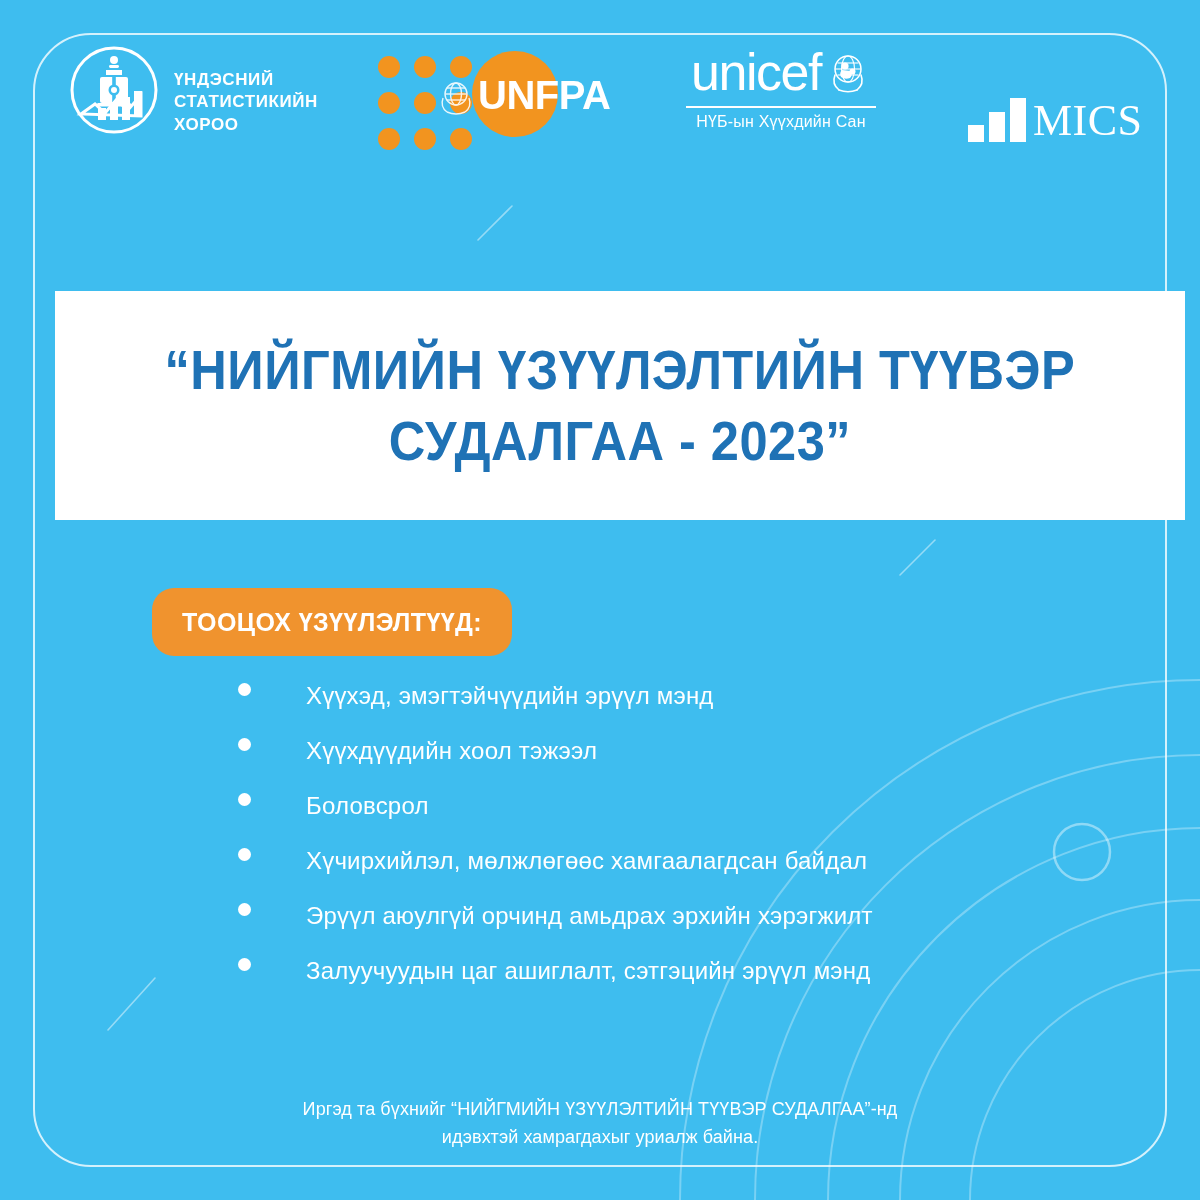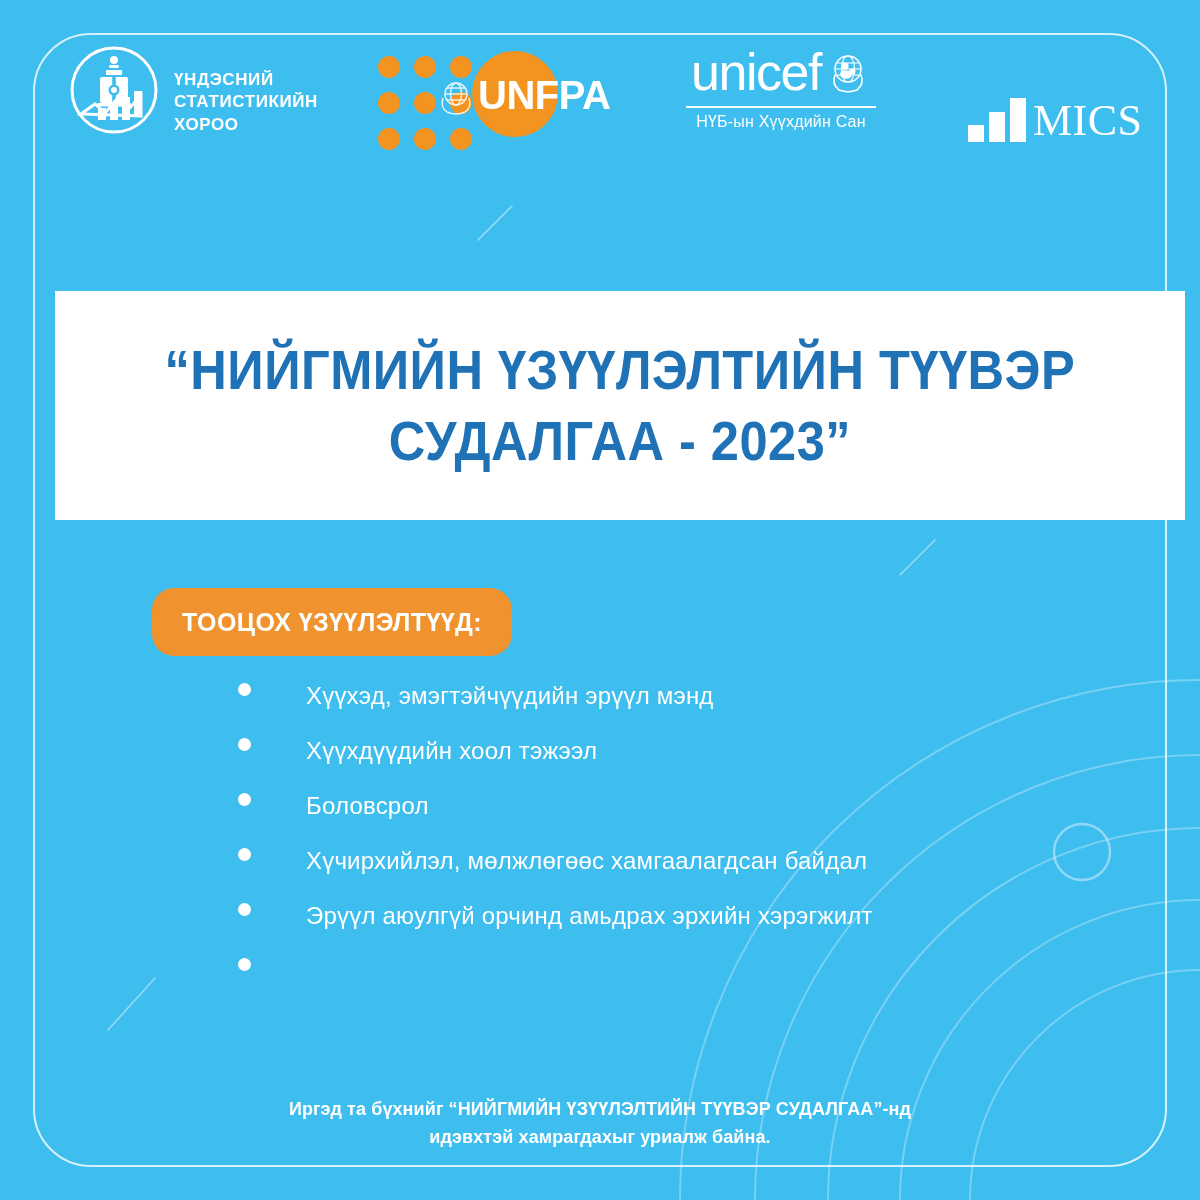--- a/index.html
+++ b/index.html
@@ -234,21 +234,21 @@
 
   
   .footer {
     position: absolute;
     left: 0;
     top: 1096px;
     width: 1200px;
     text-align: center;
     color: #ffffff;
     font-size: 18px;
-    font-weight: bold;
+    font-weight: normal;
     line-height: 1.55;
     letter-spacing: 0.1px;
     white-space: pre-line;
   }
 </style>
 </head>
 <body>
 
 <div id="poster">
 
@@ -396,19 +396,20 @@
     <div class="bullet-row">
       <span class="bullet-dot"></span>
       <span class="bullet-label">Хүчирхийлэл, мөлжлөгөөс хамгаалагдсан байдал</span>
     </div>
     <div class="bullet-row">
       <span class="bullet-dot"></span>
       <span class="bullet-label">Эрүүл аюулгүй орчинд амьдрах эрхийн хэрэгжилт</span>
     </div>
     <div class="bullet-row">
       <span class="bullet-dot"></span>
+      <span class="bullet-label">Залуучуудын цаг ашиглалт, сэтгэцийн эрүүл мэнд</span>
     </div>
   </div>
 
   <div class="footer">Иргэд та бүхнийг “НИЙГМИЙН ҮЗҮҮЛЭЛТИЙН ТҮҮВЭР СУДАЛГАА”-нд
 идэвхтэй хамрагдахыг уриалж байна.</div>
 
 </div>
 
 </body></html>

